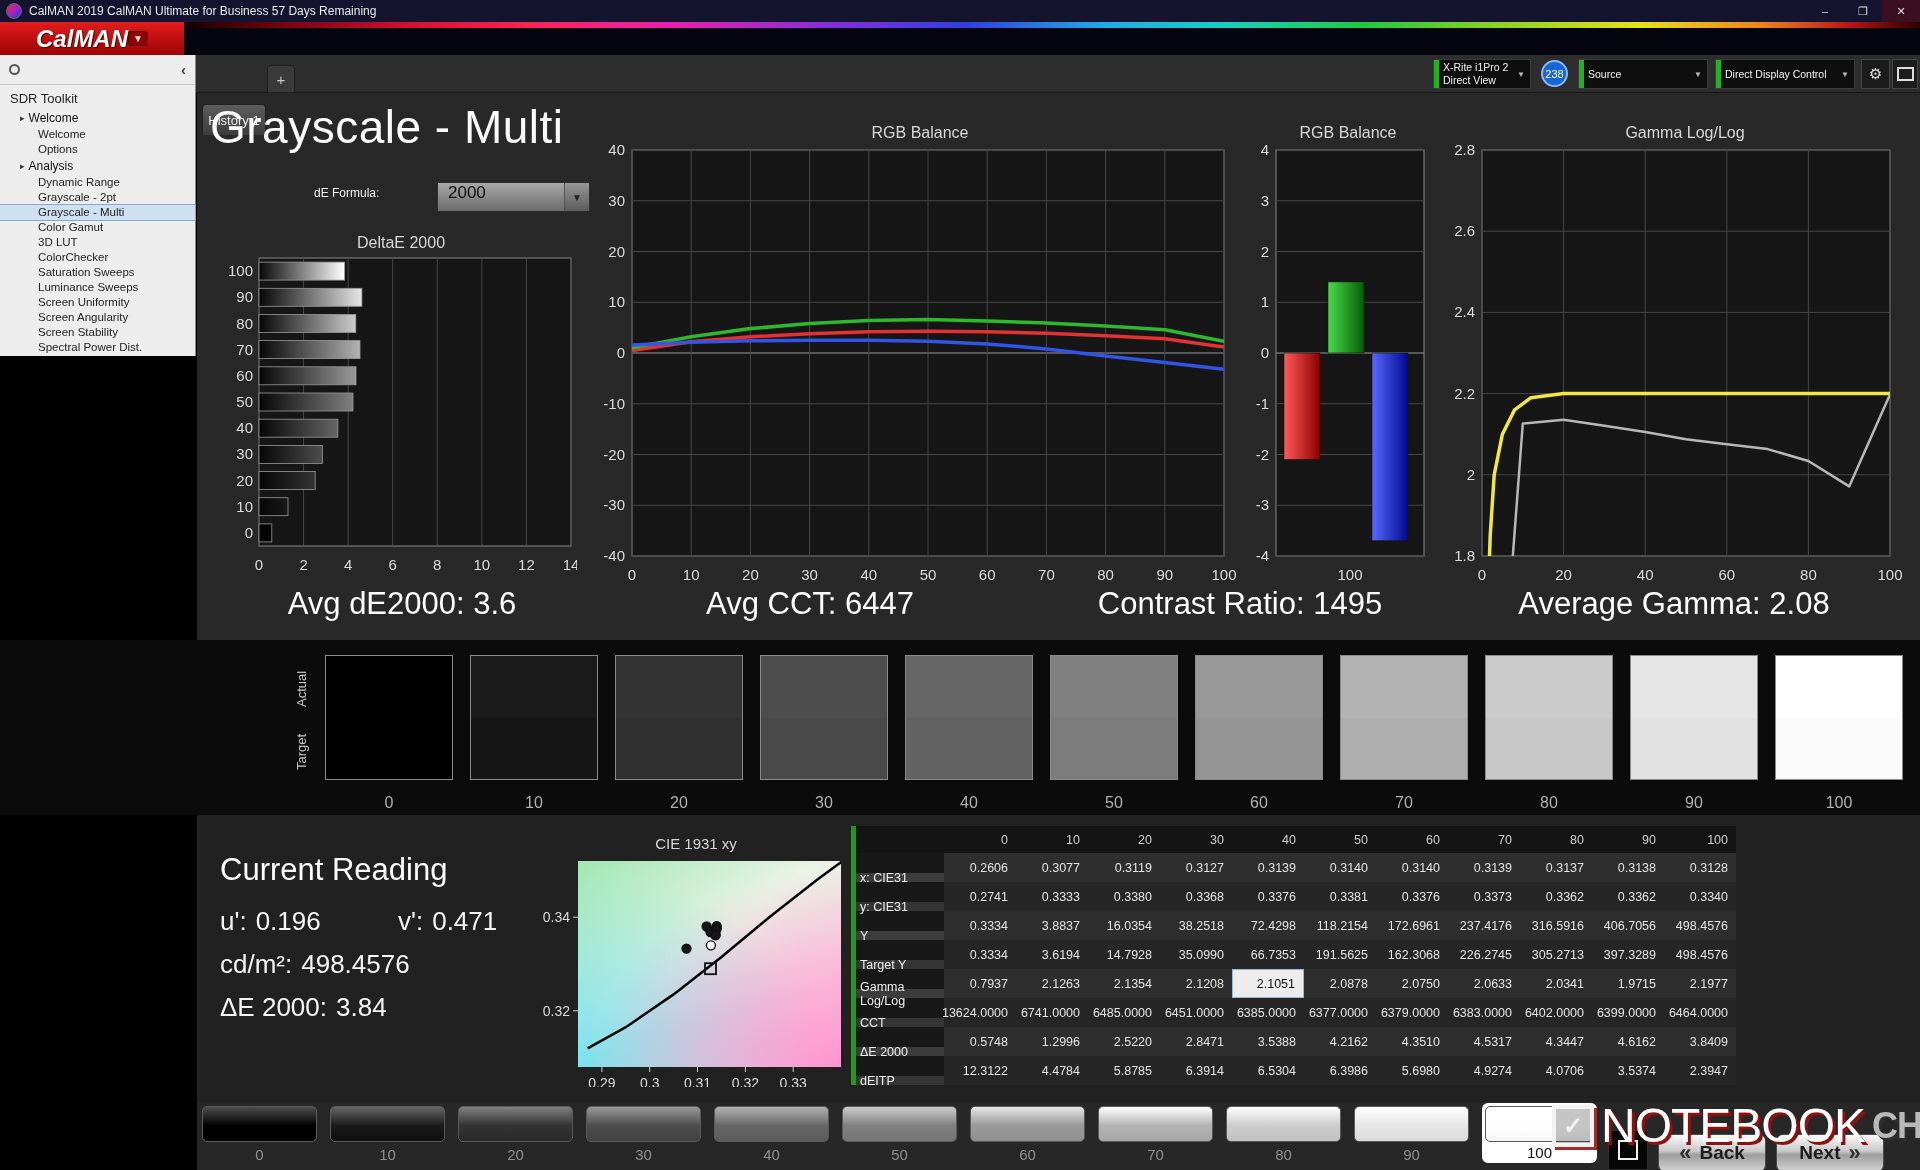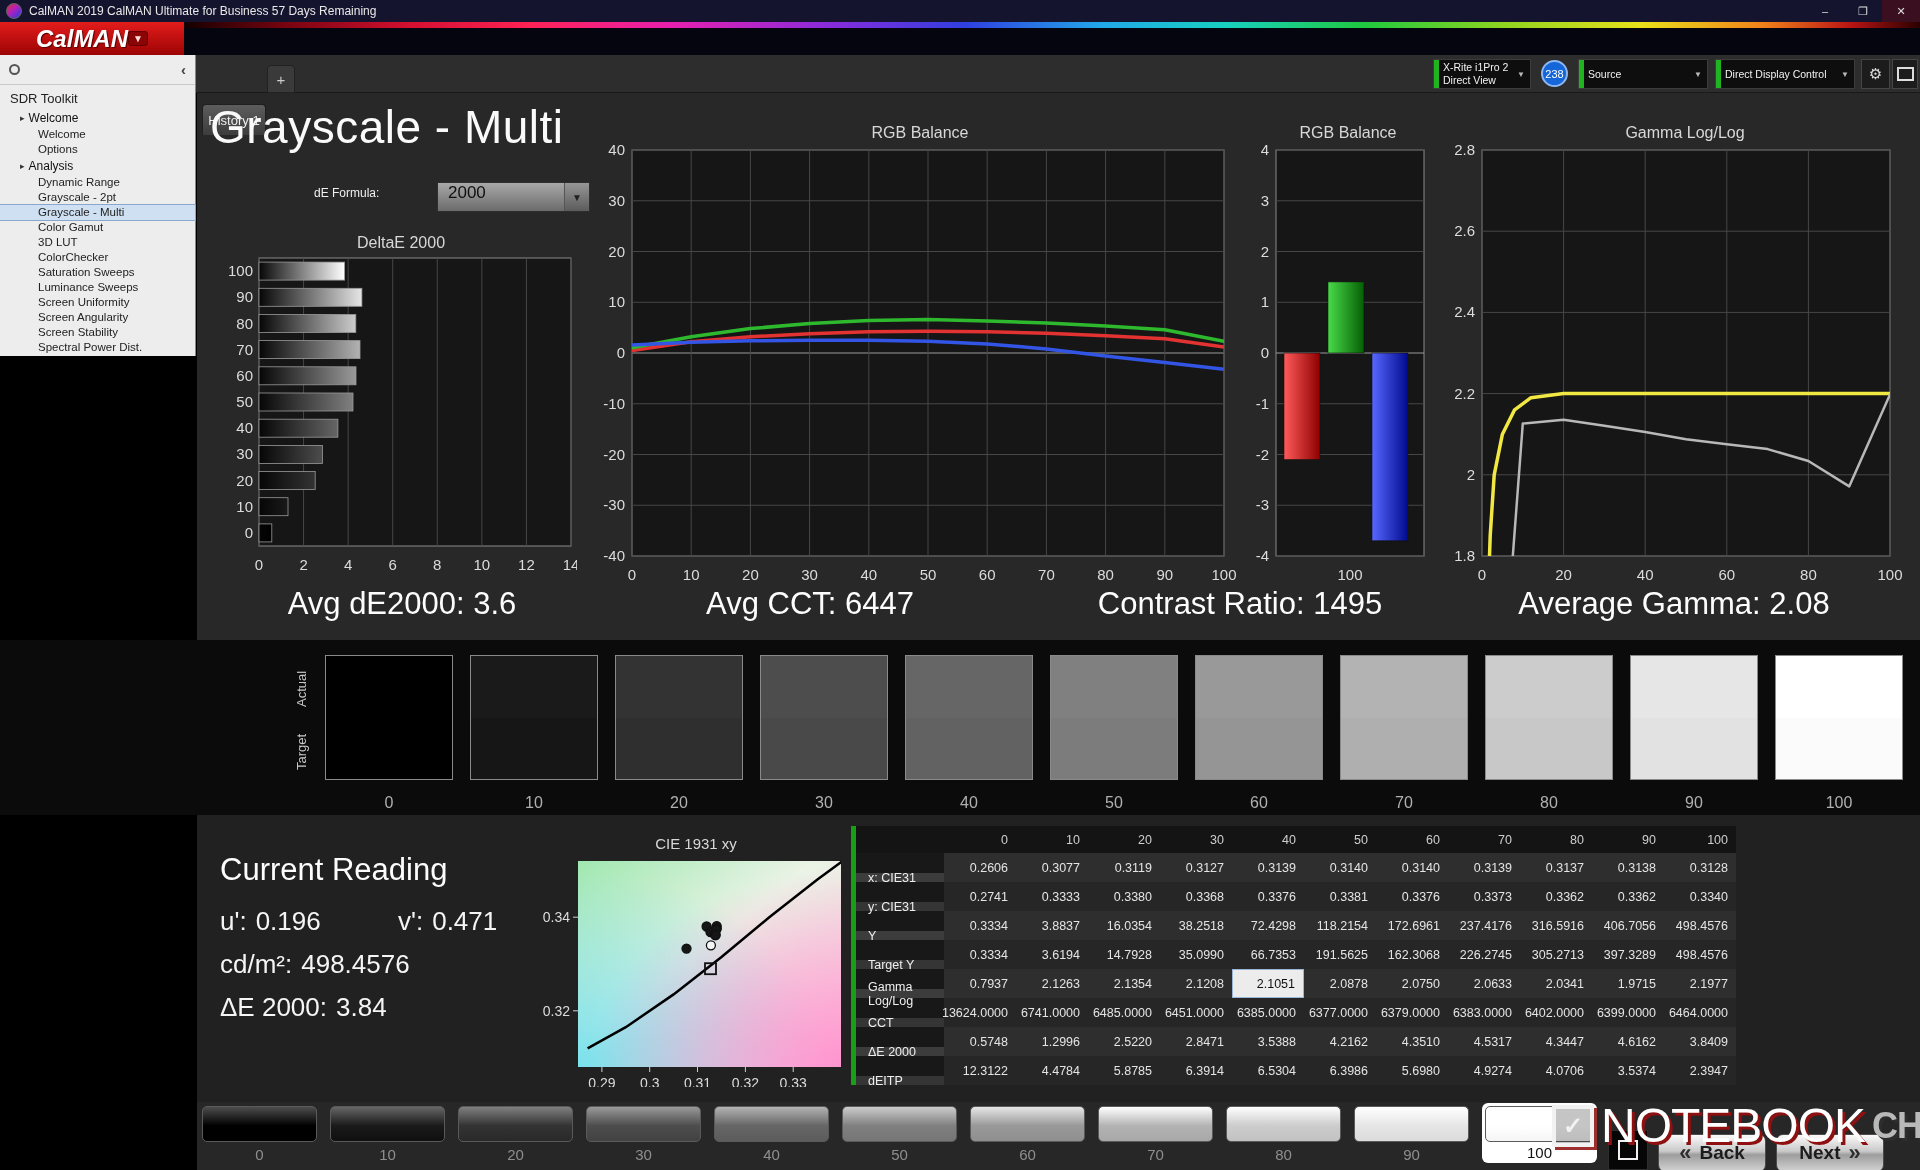--- a/index.html
+++ b/index.html
@@ -111,21 +111,21 @@
   #chart-cie{left:540px;top:833px;width:312px;}
   #chart-cie .chart-title{font-size:15px;}
 
   
   #gray-table{position:absolute;left:851px;top:826px;width:880px;border-left:5px solid #17a017;
               display:grid;grid-template-columns:88px repeat(11,72px);grid-template-rows:27px repeat(8,29px);
               font-size:12.5px;color:#e4e4e4;background:#181818;}
   #gray-table div{display:flex;align-items:center;box-sizing:border-box;}
   .th{background:#141414;color:#cfcfcf;justify-content:flex-end;padding-right:8px;}
   .th.corner{background:#141414;}
-  .tl{padding-left:12px;color:#eee;margin-top:20px;}
+  .tl{padding-left:4px;color:#eee;margin-top:20px;}
   .td{justify-content:flex-end;padding-right:8px;}
   .r0.tl{background:#3c3c3c;} .r0.td{background:#2e2e2e;}
   .r1.tl{background:#353535;} .r1.td{background:#262626;}
   .td.hl{background:#ececec;color:#101010;border:1px solid #9ab6d8;}
 
   
   #level-bar{position:absolute;left:202px;top:1106px;display:flex;gap:13px;align-items:flex-start;}
   .bcell{width:115px;}
   .bbtn{height:36px;border:1px solid #5a5a5a;border-radius:5px;box-sizing:border-box;}
   .bnum{text-align:center;font-size:15px;color:#8f8f8f;margin-top:4px;}

